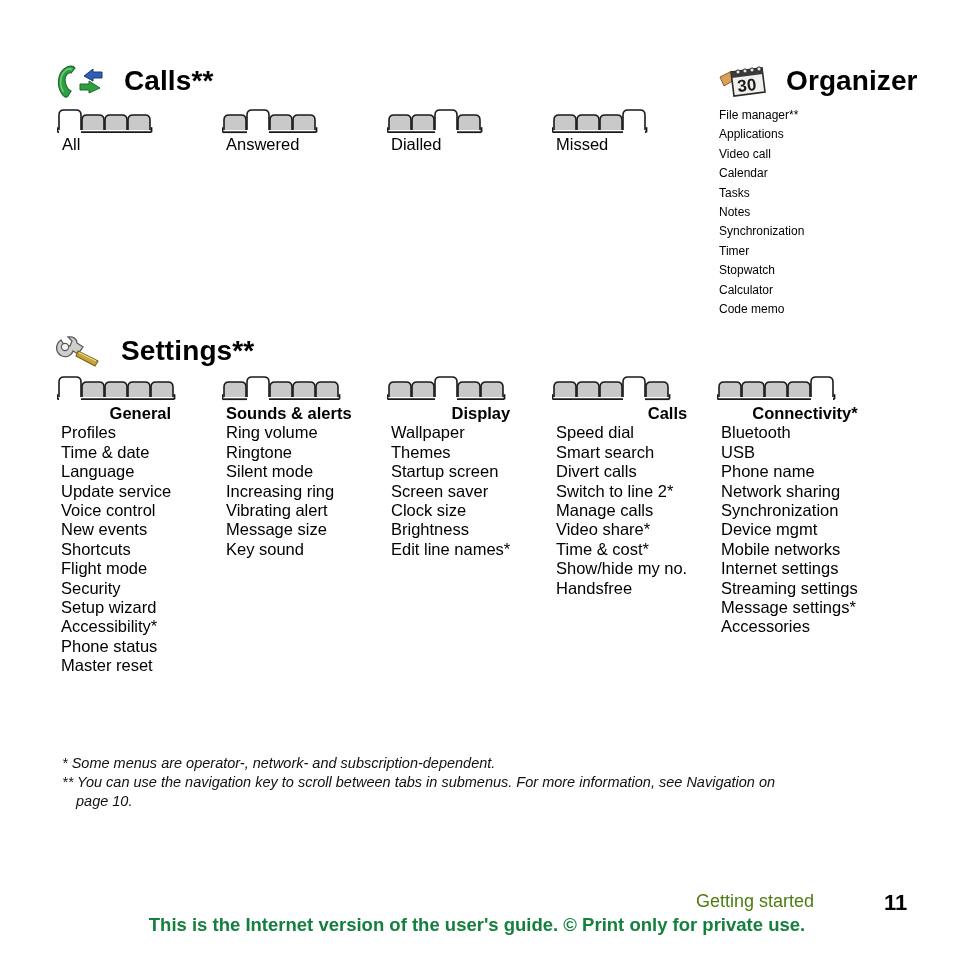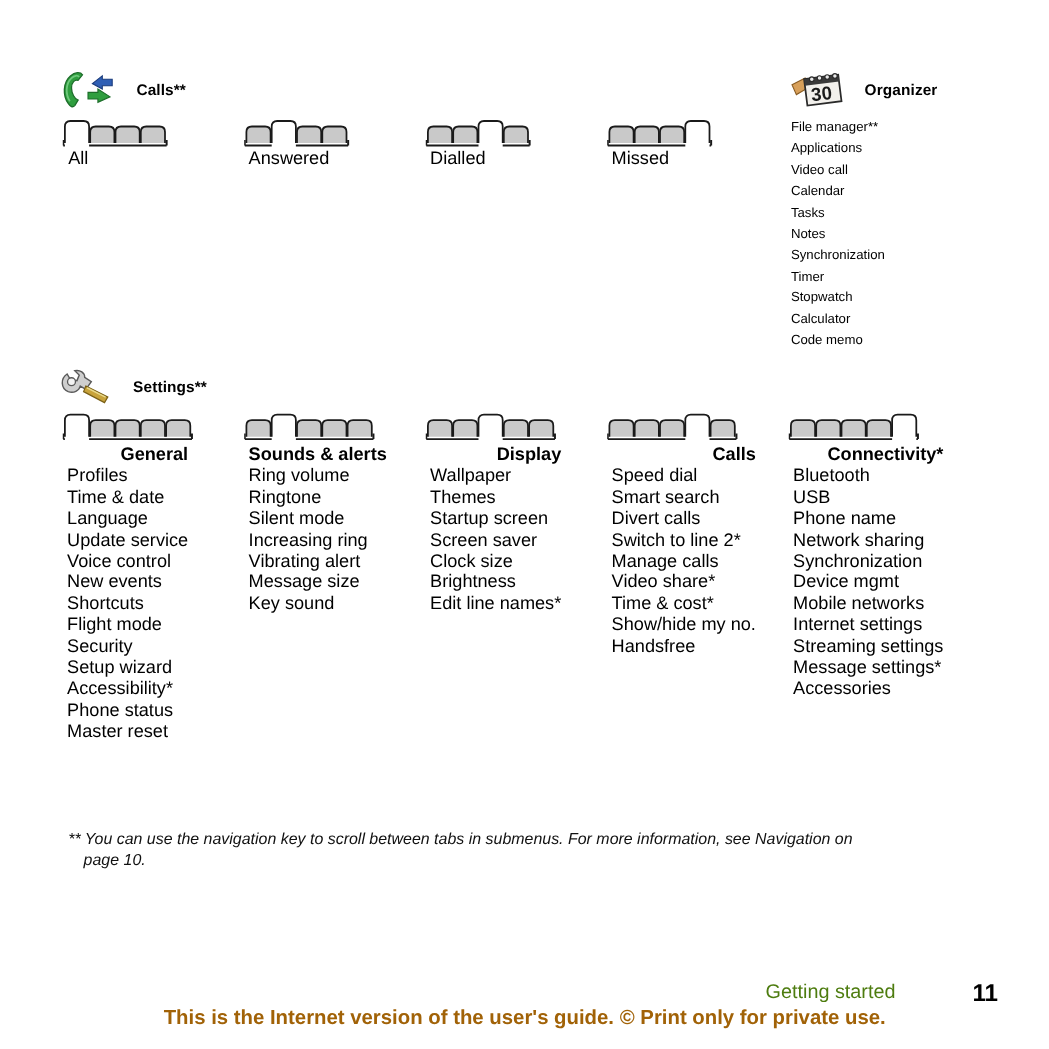--- a/index.html
+++ b/index.html
@@ -22,21 +22,21 @@
     display: flex;
     align-items: center;
   }
   .section-icon {
     width: 52px;
     height: 40px;
     position: relative;
     flex: 0 0 auto;
   }
   .section-title {
-    font-size: 14px;
+    font-size: 28px;
     font-weight: bold;
     margin-left: 16px;
     letter-spacing: 0.1px;
     white-space: nowrap;
   }
 
   
   .tabwidget {
     position: absolute;
   }
@@ -95,21 +95,21 @@
     font-size: 22px;
     font-weight: bold;
     color: #000;
   }
   .footer-notice {
     position: absolute;
     width: 954px;
     text-align: center;
     font-size: 18.5px;
     font-weight: bold;
-    color: #a16207;
+    color: #15803d;
     white-space: nowrap;
   }
 </style>
 </head>
 <body>
 
 <div class="section-head" style="left:56px; top:61px;">
   <div class="section-icon">
     <svg viewBox="0 0 52 40" width="52" height="40" aria-hidden="true">
 
@@ -351,19 +351,20 @@
     <div class="col-item">Synchronization</div>
     <div class="col-item">Device mgmt</div>
     <div class="col-item">Mobile networks</div>
     <div class="col-item">Internet settings</div>
     <div class="col-item">Streaming settings</div>
     <div class="col-item">Message settings*</div>
     <div class="col-item">Accessories</div>
   </div>
 
 <div class="footnotes" style="left:62px; top:754px;">
+  <div class="fn-line">* Some menus are operator-, network- and subscription-dependent.</div>
   <div class="fn-line">** You can use the navigation key to scroll between tabs in submenus. For more information, see Navigation on</div>
   <div class="fn-line fn-wrap">page 10.</div>
 </div>
 
 <div class="footer-chapter" style="left:696px; top:891px;">Getting started</div>
 <div class="footer-pageno" style="left:884px; top:890px;">11</div>
 <div class="footer-notice" style="left:0px; top:914px;">This is the Internet version of the user's guide. © Print only for private use.</div>
 
 </body></html>

